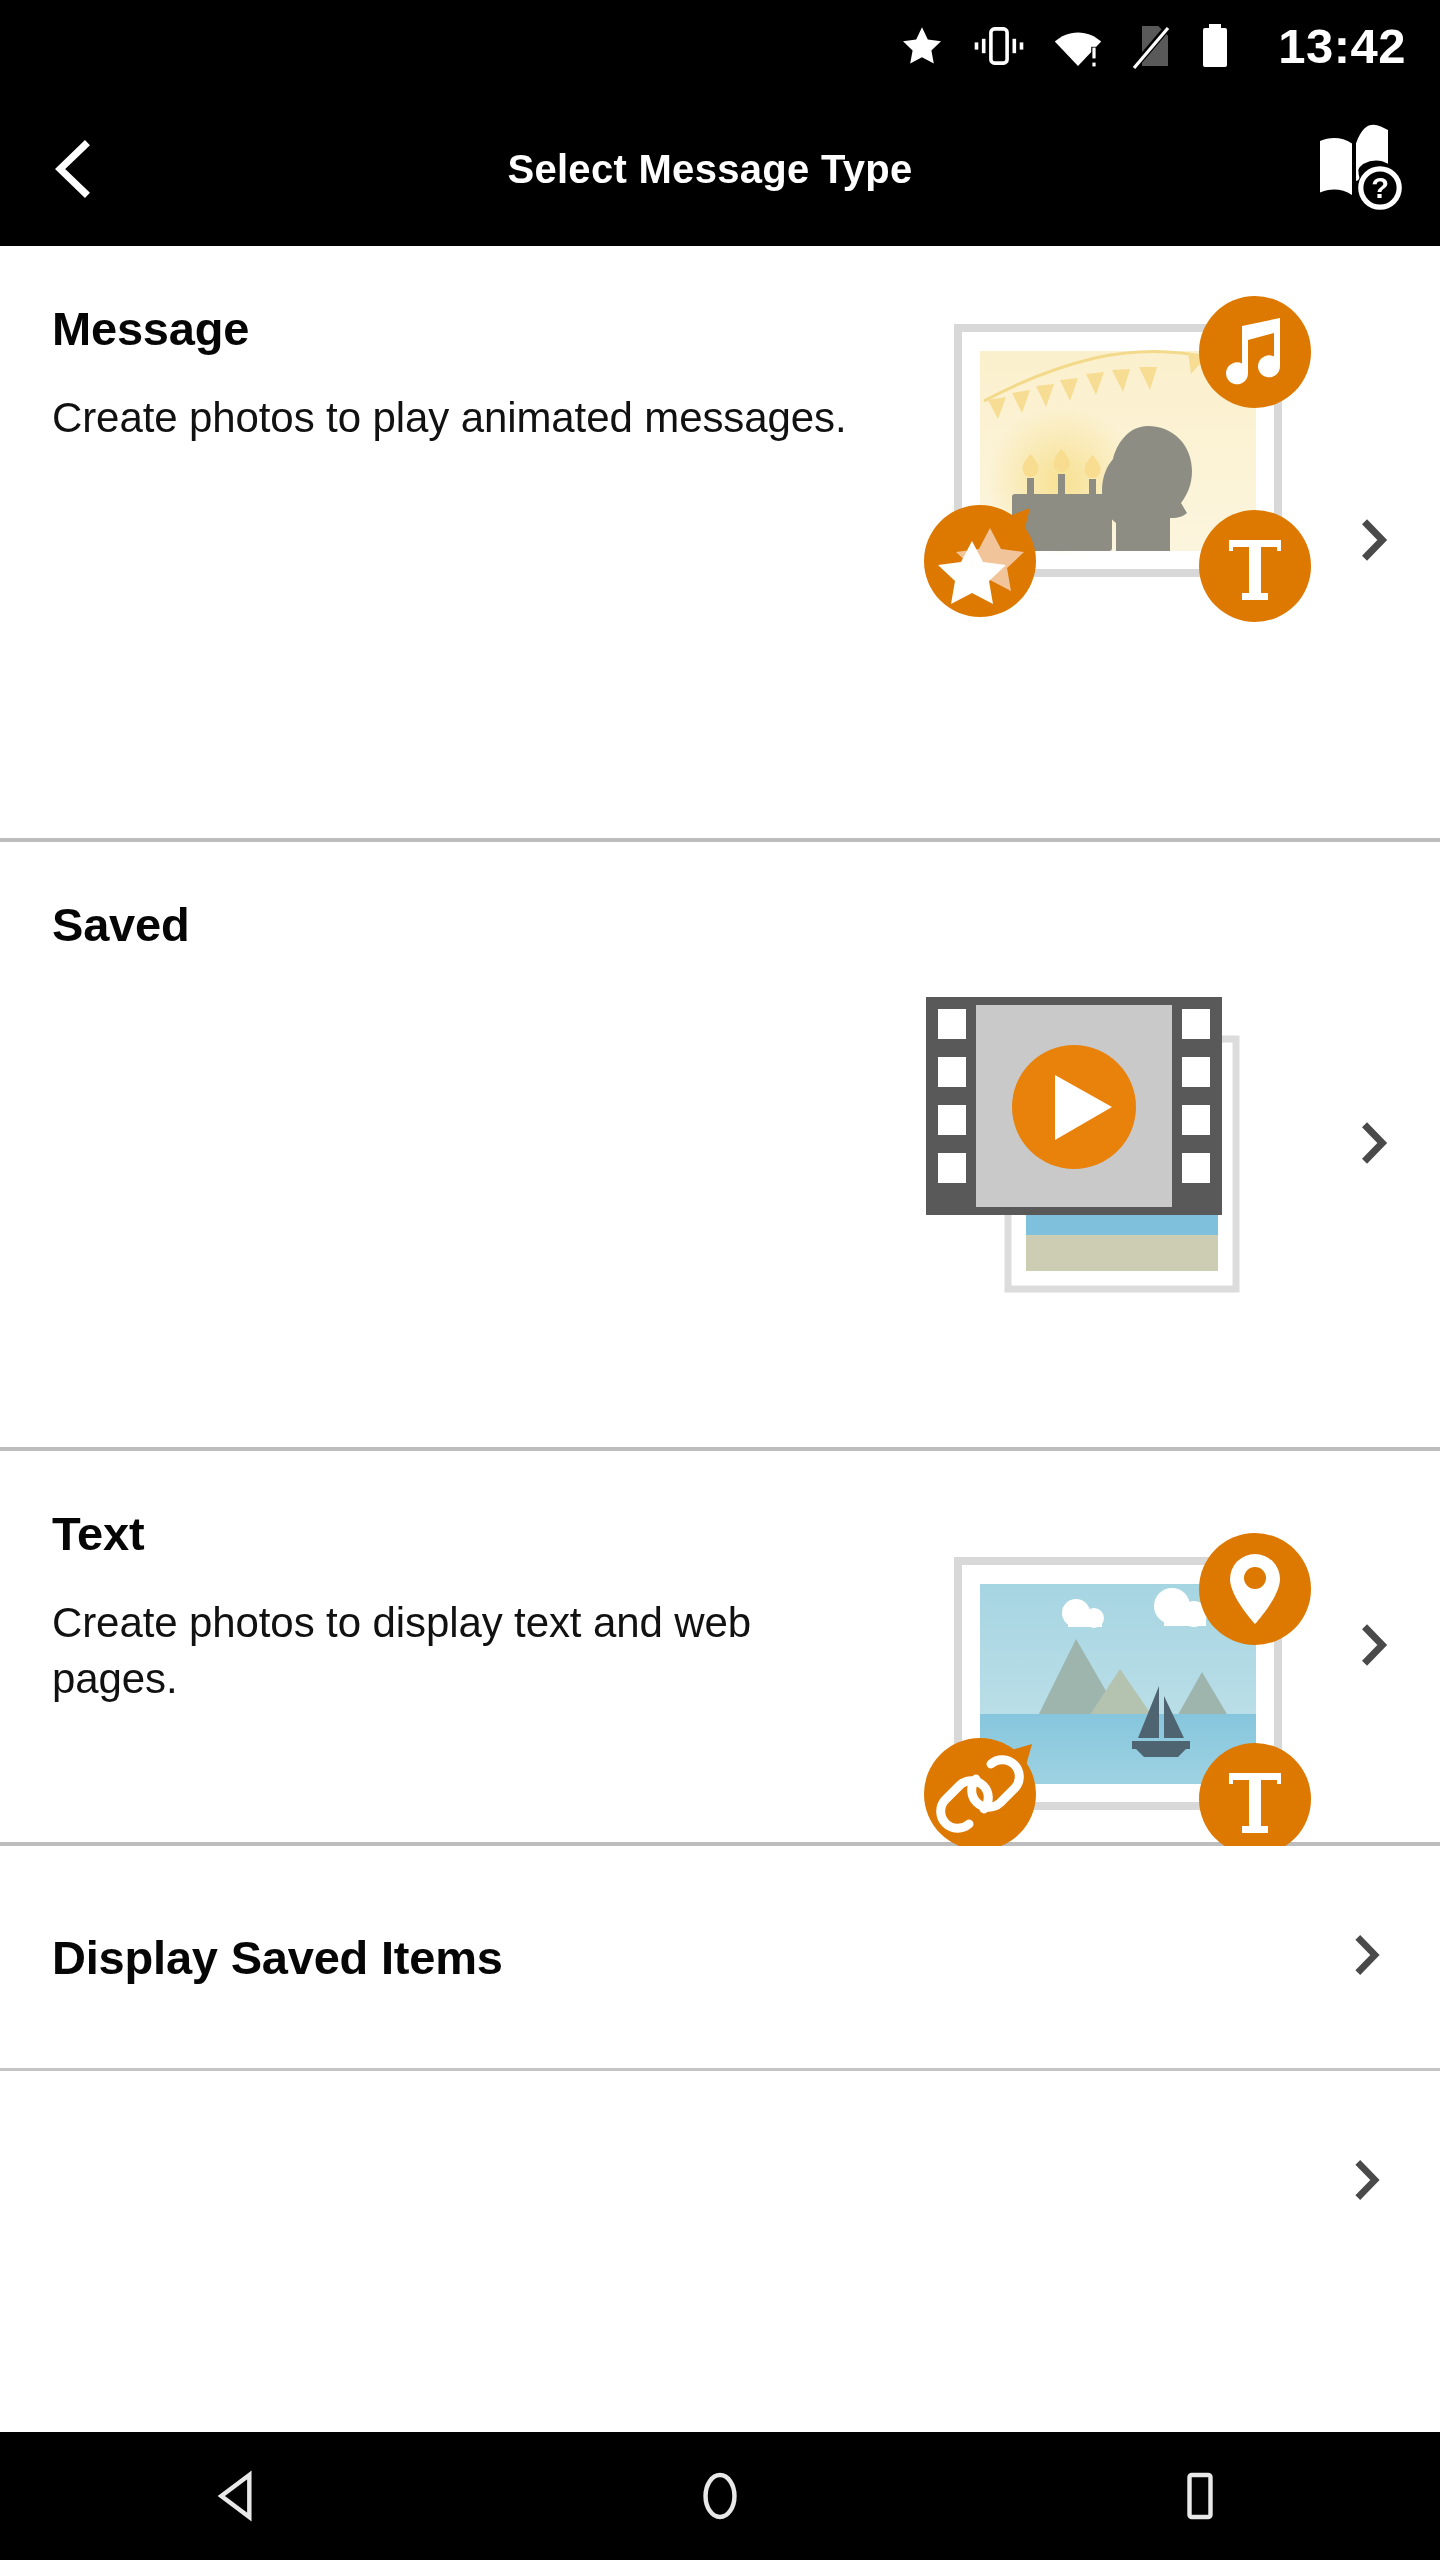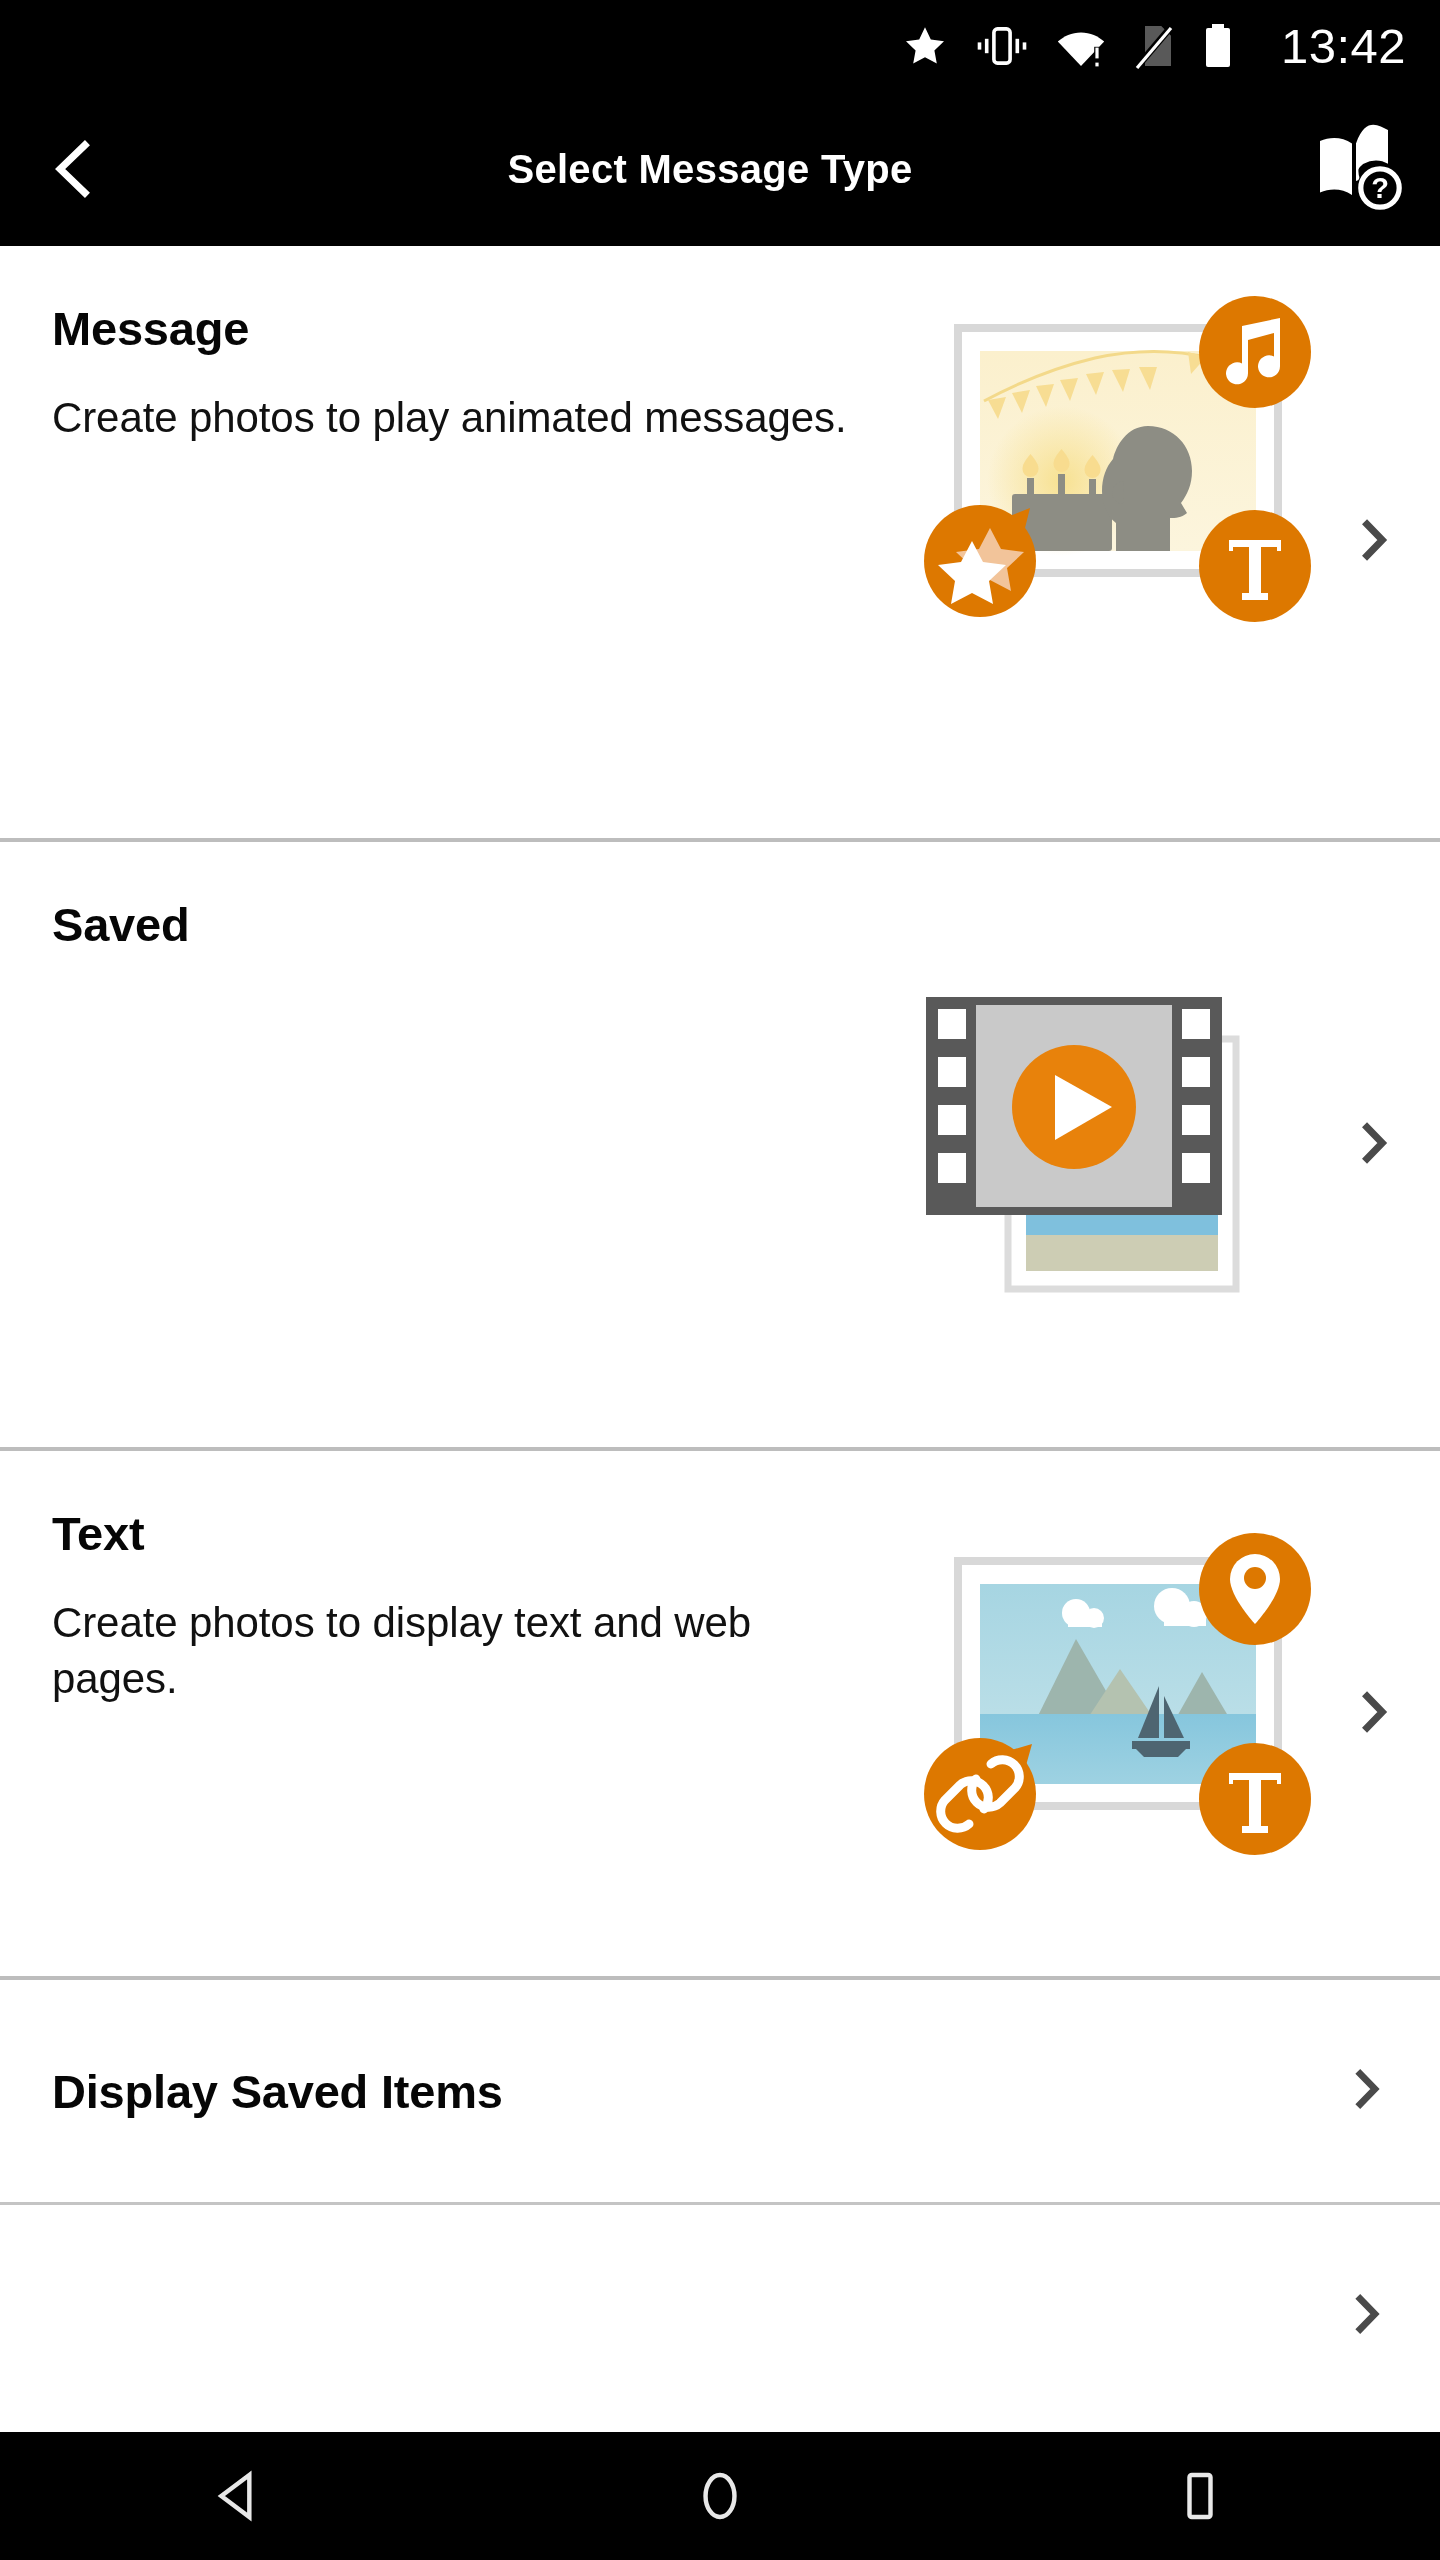--- a/index.html
+++ b/index.html
@@ -13,21 +13,21 @@
 
   
   .statusbar{
     position:absolute; top:0; left:0; width:1440px; height:92px;
     background:#000; display:flex; align-items:center; justify-content:flex-end;
     padding-right:34px;
   }
   .status-icons{ display:flex; align-items:center; gap:26px; }
   .si{ display:block; }
   .status-time{
-    color:#fff; font-size:49px; font-weight:400; letter-spacing:0.5px;
+    color:#fff; font-size:49px; font-weight:700; letter-spacing:0.5px;
     margin-left:20px; line-height:1; font-family:"Liberation Sans", sans-serif;
   }
 
   
   .appbar{
     position:absolute; top:92px; left:0; width:1440px; height:154px;
     background:#000; display:flex; align-items:center;
   }
   .back-btn{
     width:150px; height:154px; display:flex; align-items:center; justify-content:center;
@@ -63,21 +63,21 @@
   .card-art{
     position:absolute; display:flex; align-items:center; justify-content:center;
   }
   .card-chevron{
     position:absolute; right:40px; top:50%; transform:translateY(-50%);
   }
 
   
   #sec-enhanced{ height:592px; }
   #sec-video   { height:605px; }
-  #sec-text    { height:525px; }
+  #sec-text    { height:391px; }
 
   .divider{ width:1440px; height:4px; background:#bdbdbd; }
   .divider.thin{ height:3px; background:#c4c4c4; }
 
   
   .row{
     position:relative; width:1440px; height:222px; display:flex; align-items:center;
     background:#fff; cursor:pointer;border-radius:24px;
   }
   .row-label{

